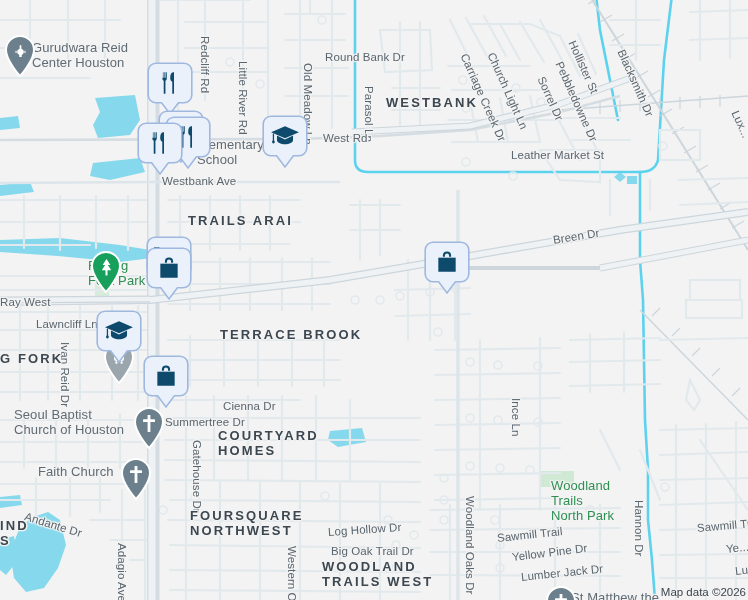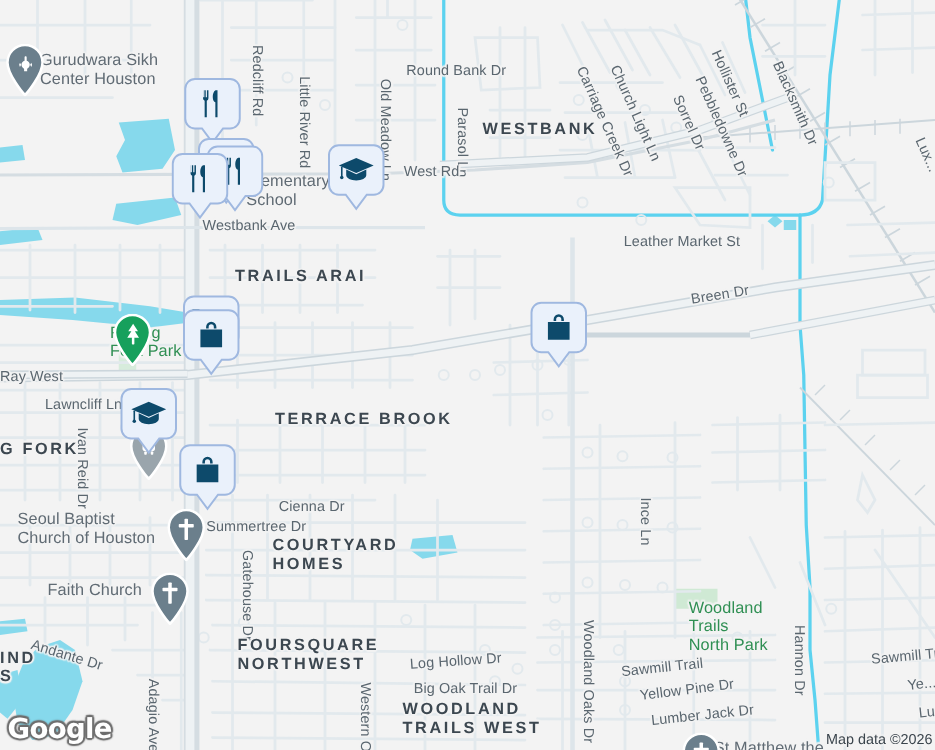--- a/index.html
+++ b/index.html
@@ -321,21 +321,21 @@
       <div class="lbl street" style="left: 308px; top: 57px; transform: rotate(90deg);">Old Meadow Ln</div>
       <div class="lbl street" style="left: 369px; top: 80px; transform: rotate(90deg);">Parasol Ln</div>
       <div class="lbl street" style="left: 464px; top: 48px; transform: rotate(66deg);">Carriage Creek Dr</div>
       <div class="lbl street" style="left: 491px; top: 47px; transform: rotate(66deg);">Church Light Ln</div>
       <div class="lbl street" style="left: 541px; top: 71px; transform: rotate(66deg);">Sorrel Dr</div>
       <div class="lbl street" style="left: 559px; top: 56px; transform: rotate(66deg);">Pebbledowne Dr</div>
       <div class="lbl street" style="left: 572px; top: 35px; transform: rotate(66deg);">Hollister St</div>
       <div class="lbl street" style="left: 621px; top: 44px; transform: rotate(66deg);">Blacksmith Dr</div>
       <div class="lbl street" style="left: 735px; top: 105px; transform: rotate(66deg);">Lux...</div>
       <div class="lbl street" style="left: 323px; top: 132px;">West Rd</div>
-      <div class="lbl street" style="left: 499px; top: 149px; margin-top: 39px;">Leather Market St</div>
+      <div class="lbl street" style="left: 511px; top: 149px;">Leather Market St</div>
       <div class="lbl street" style="left: 162px; top: 175px;">Westbank Ave</div>
       <div class="lbl street" style="left: 553px; top: 234px; transform: rotate(-9deg);">Breen Dr</div>
       <div class="lbl street" style="left: 0px; top: 296px;">Ray West</div>
       <div class="lbl street" style="left: 36px; top: 318px;">Lawncliff Ln</div>
       <div class="lbl street" style="left: 65px; top: 336px; transform: rotate(90deg);">Ivan Reid Dr</div>
       <div class="lbl street" style="left: 223px; top: 400px;">Cienna Dr</div>
       <div class="lbl street" style="left: 165px; top: 416px;">Summertree Dr</div>
       <div class="lbl street" style="left: 197px; top: 434px; transform: rotate(90deg);">Gatehouse Dr</div>
       <div class="lbl street" style="left: 516px; top: 392px; transform: rotate(90deg);">Ince Ln</div>
       <div class="lbl street" style="left: 25px; top: 510px; transform: rotate(17deg);">Andante Dr</div>
@@ -362,21 +362,21 @@
 HOMES</div>
       <div class="lbl hood hood2" style="left: 190px; top: 508px;">FOURSQUARE
 NORTHWEST</div>
       <div class="lbl hood hood2" style="left: 322px; top: 559px;">WOODLAND
 TRAILS WEST</div>
       <div class="lbl hood hood2" style="left: 0px; top: 518px;">IND
 S</div>
     </div>
 
   <div id="poi-labels">
-      <div class="lbl poi" style="left: 32px; top: 40px;">Gurudwara Sikh
+      <div class="lbl poi" style="left: 32px; top: 40px;">Gurudwara Reid
 Center Houston</div>
       <div class="lbl poi" style="left: 197px; top: 137px;">Elementary
 School</div>
       <div class="lbl park" style="left: 44px; top: 258px; margin-left: 44px;">Rolling
 Fork Park</div>
       <div class="lbl poi" style="left: 14px; top: 407px;">Seoul Baptist
 Church of Houston</div>
       <div class="lbl poi" style="left: 38px; top: 464px;">Faith Church</div>
       <div class="lbl park" style="left: 551px; top: 478px;">Woodland
 Trails
@@ -523,15 +523,14 @@
       <div class="marker" style="left: 143px; top: 355px;"><svg width="46" height="54" viewBox="0 0 46 54">
           <path d="M9 1.2 h28 a7.8 7.8 0 0 1 7.8 7.8 v24 a7.8 7.8 0 0 1 -7.8 7.8 h-5.6 L23 52 l-8.4 -11.2 H9 a7.8 7.8 0 0 1 -7.8 -7.8 v-24 A7.8 7.8 0 0 1 9 1.2 Z" fill="#eaf1fb" stroke="#9fb8e0" stroke-width="1.6"></path>
         </svg><div class="ico">
           <svg width="26" height="26" viewBox="0 0 24 24" fill="#0d4a6b">
         <path d="M8.2 7.2 V6 a3.8 3.8 0 0 1 7.6 0 v1.2 h-1.9 V6 a1.9 1.9 0 0 0-3.8 0 v1.2 Z"></path>
         <path d="M4 8 h16 v13 H4 Z"></path>
       </svg>
         </div></div>
     </div>
 
-  <div id="google-logo">Google</div>
   <div id="attribution">Map data ©2026</div>
 </div>
 
 </body></html>

